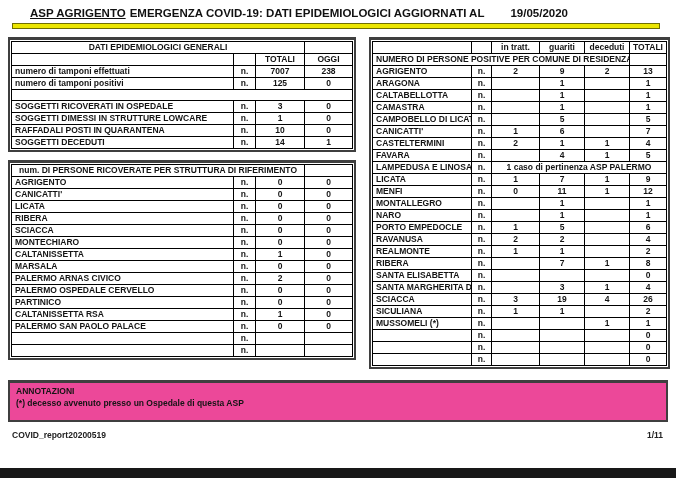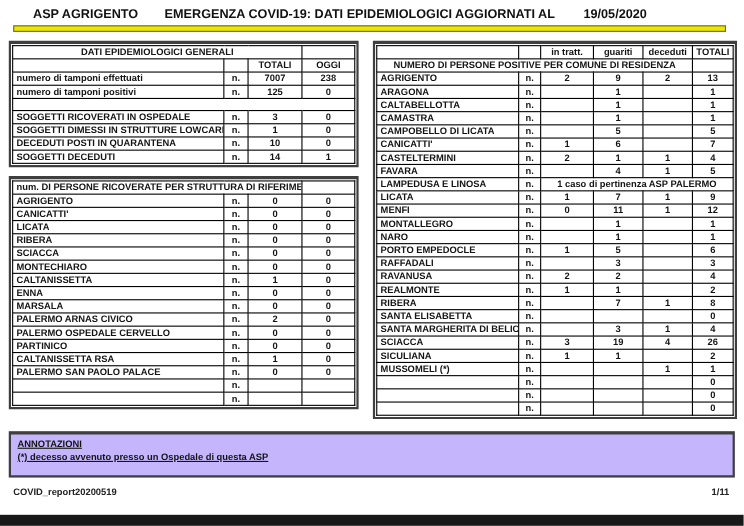--- a/index.html
+++ b/index.html
@@ -11,32 +11,32 @@
     color: #141414;
   }
   .page { width: 676px; height: 478px; position: relative; }
 
   
   .title-row {
     padding: 7px 0 0 30px;
     font-size: 11.5px; font-weight: bold; color: #111;
     white-space: nowrap;
   }
-  .title-row .org   { margin-right: 24px; }
+  .title-row .org   { margin-right: 4px; text-decoration: underline; }
   .title-row .date  { margin-left: 26px; }
   .yellow-bar {
     margin: 4px 16px 0 12px;
     height: 6px;
     background: var(--yellow, #ece600);
     border: 1px solid #6f6f00;
   }
 
   
   .content { display: flex; gap: 13px; padding: 8px 6px 0 8px; align-items: flex-start; }
-  .col-left  { width: 318px; flex: none; border-radius: 32px; }
+  .col-left  { width: 348px; flex: none; border-radius: 32px; }
   .col-right { flex: 1; }
 
   .box {
     border: 2px solid #3f3f3f;
     border-top-width: 3px;
     padding: 1px;
     background: #fff;
   }
   .col-left .box + .box { margin-top: 8px; }
 
@@ -60,22 +60,21 @@
   td.thick, td.c2, td.c4 { border-left: 2px solid #000; }
   tr.spacer td { border-left-style: hidden; border-right-style: hidden; }
   tr.spacer td:first-child { border-left-style: solid; }
   tr.spacer td:last-child  { border-right-style: solid; }
 
   
   .annot {
     margin: 11px 8px 0 8px;
     border: 2px solid #3f3f3f; border-top-width: 3px;
     padding: 3px 6px 12px 6px;
-    background: #c4b5fd;
-    text-decoration: underline;
+    background: #ec4899;
   }
   .annot .a-title { font-size: 8.5px; font-weight: bold; }
   .annot .a-note  { font-size: 8.5px; font-weight: bold; margin-top: 2px; }
 
   
   .footer {
     display: flex; justify-content: space-between;
     padding: 8px 13px 12px 12px;
     font-size: 8.5px; font-weight: bold; color: #222;
   }
@@ -143,21 +142,21 @@
                 <td class="c-val">3</td>
                 <td class="c-val red thick">0</td>
               </tr>
               <tr>
                 <td class="c-label">SOGGETTI DIMESSI IN STRUTTURE LOWCARE</td>
                 <td class="c-n">n.</td>
                 <td class="c-val">1</td>
                 <td class="c-val red thick">0</td>
               </tr>
               <tr>
-                <td class="c-label">DECEDUTI POSTI IN QUARANTENA</td>
+                <td class="c-label">RAFFADALI POSTI IN QUARANTENA</td>
                 <td class="c-n">n.</td>
                 <td class="c-val">10</td>
                 <td class="c-val red thick">0</td>
               </tr>
               <tr>
                 <td class="c-label">SOGGETTI DECEDUTI</td>
                 <td class="c-n">n.</td>
                 <td class="c-val">14</td>
                 <td class="c-val red thick">1</td>
               </tr>
@@ -213,26 +212,20 @@
               <tr>
                 <td class="c-label">MONTECHIARO</td>
                 <td class="c-n">n.</td>
                 <td class="c-val">0</td>
                 <td class="c-val red thick">0</td>
               </tr>
               <tr>
                 <td class="c-label">CALTANISSETTA</td>
                 <td class="c-n">n.</td>
                 <td class="c-val">1</td>
-                <td class="c-val red thick">0</td>
-              </tr>
-              <tr>
-                <td class="c-label">ENNA</td>
-                <td class="c-n">n.</td>
-                <td class="c-val">0</td>
                 <td class="c-val red thick">0</td>
               </tr>
               <tr>
                 <td class="c-label">MARSALA</td>
                 <td class="c-n">n.</td>
                 <td class="c-val">0</td>
                 <td class="c-val red thick">0</td>
               </tr>
               <tr>
                 <td class="c-label">PALERMO ARNAS CIVICO</td>
@@ -411,28 +404,20 @@
               </tr>
               <tr>
                 <td class="c-label">PORTO EMPEDOCLE</td>
                 <td class="c-n">n.</td>
                 <td class="c-val c1">1</td>
                 <td class="c-val c2">5</td>
                 <td class="c-val c3"></td>
                 <td class="c-val c4">6</td>
               </tr>
               <tr>
-                <td class="c-label">RAFFADALI</td>
-                <td class="c-n">n.</td>
-                <td class="c-val c1"></td>
-                <td class="c-val c2">3</td>
-                <td class="c-val c3"></td>
-                <td class="c-val c4">3</td>
-              </tr>
-              <tr>
                 <td class="c-label">RAVANUSA</td>
                 <td class="c-n">n.</td>
                 <td class="c-val c1">2</td>
                 <td class="c-val c2">2</td>
                 <td class="c-val c3"></td>
                 <td class="c-val c4">4</td>
               </tr>
               <tr>
                 <td class="c-label">REALMONTE</td>
                 <td class="c-n">n.</td>

